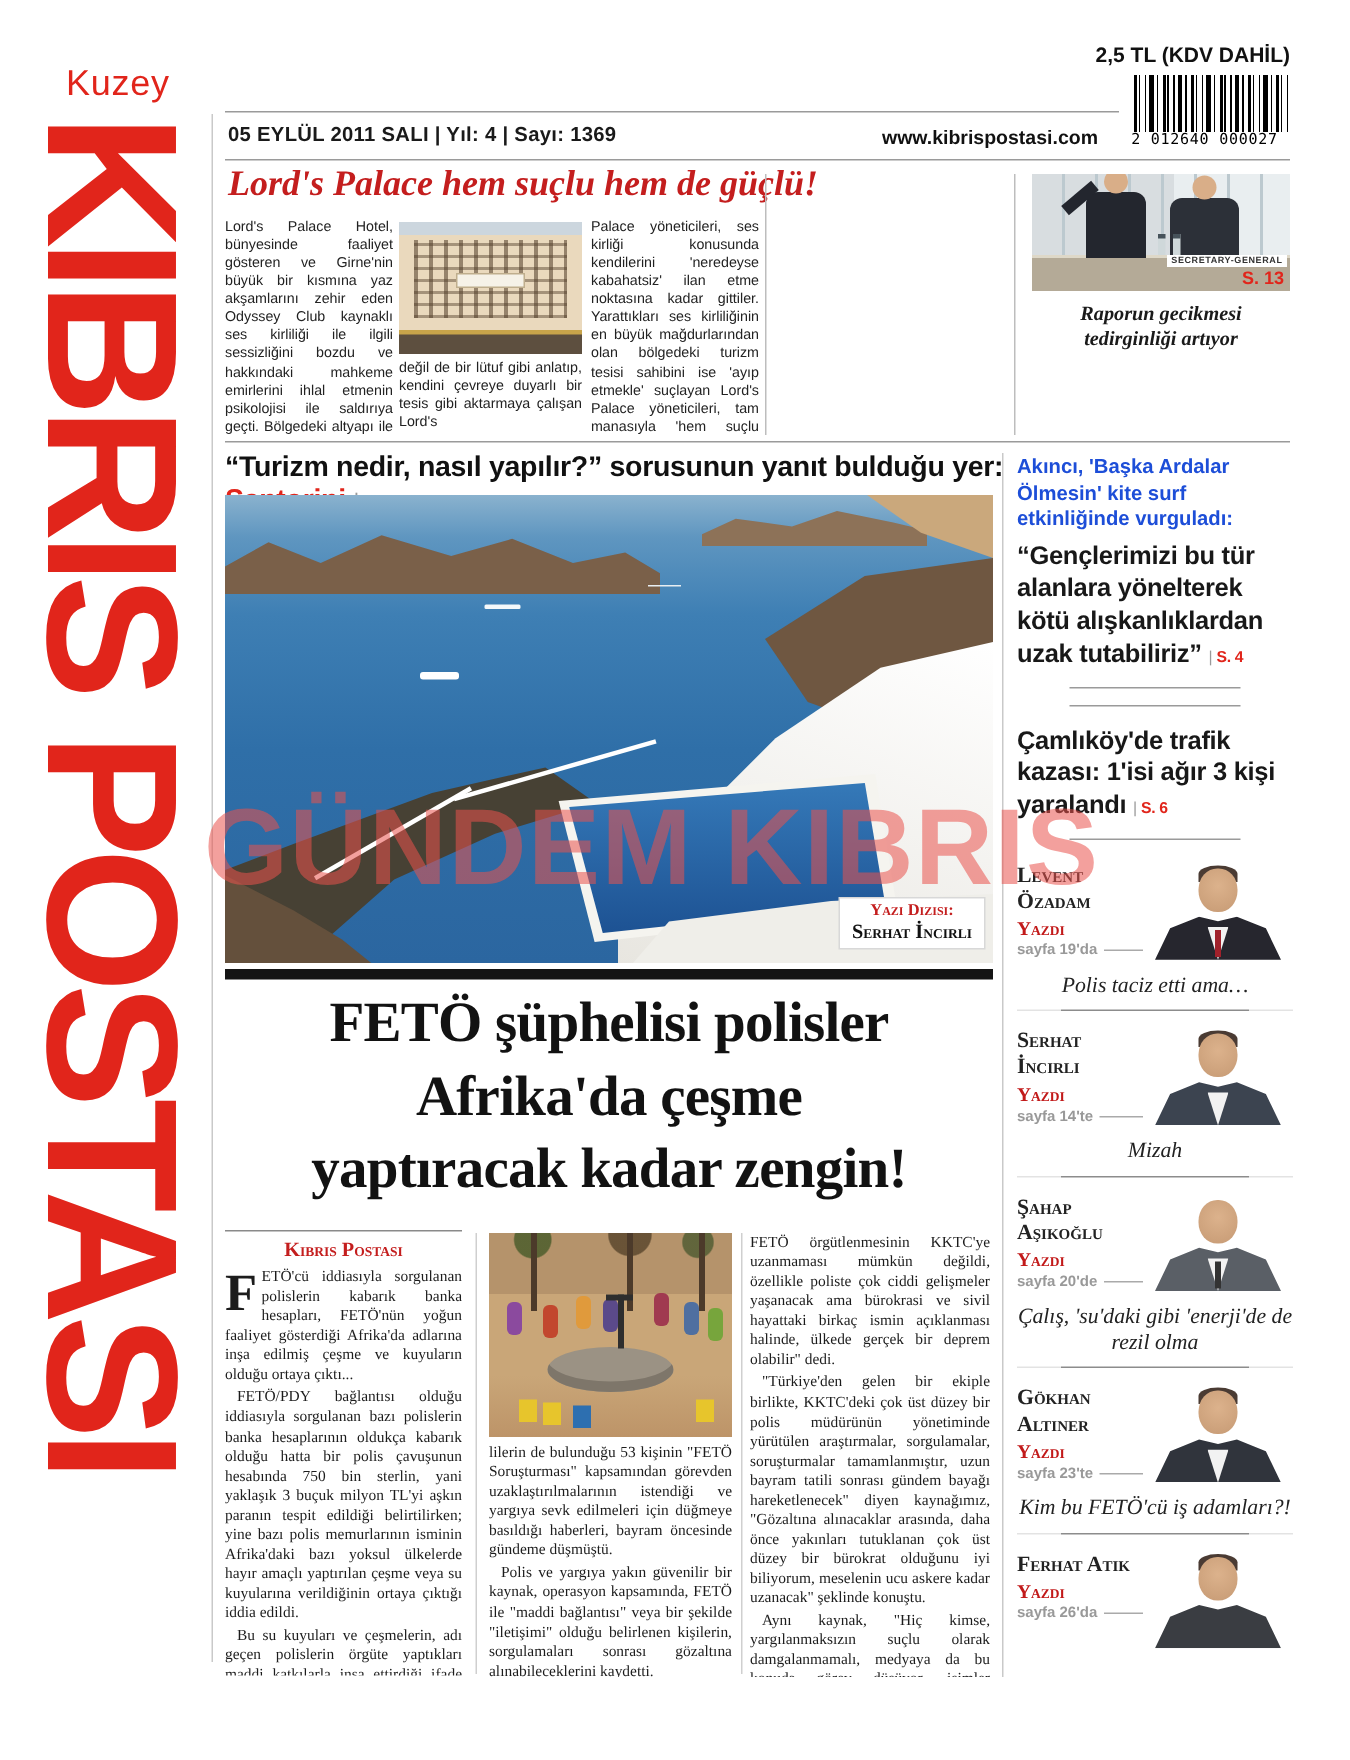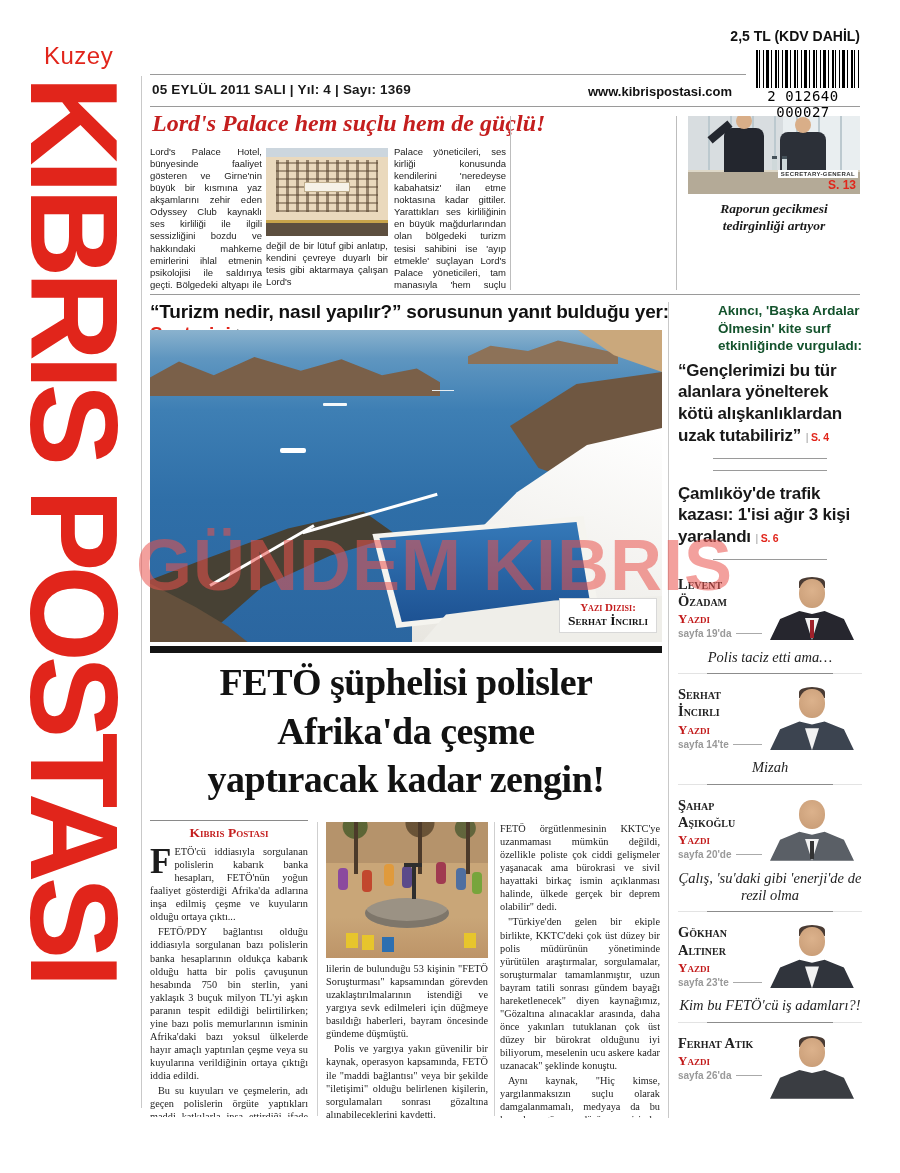--- a/index.html
+++ b/index.html
@@ -15,21 +15,21 @@
 
   
   .rule { position:absolute; background:#9a9a9a; }
   .r-top    { left:150px; right:40px; top:74px;  height:1px; }
   .r-top2   { left:150px; right:40px; top:106px; height:1px; }
   .r-lords  { left:150px; right:40px; top:294px; height:1px; }
   .price { position:absolute; right:40px; top:28px; font-weight:bold; font-size:14px; color:#111; }
   .barcode { position:absolute; right:40px; top:50px; width:114px; height:56px; background:#fff; z-index:4; }
   .barcode .bars { height:38px; margin-left:10px;
      background:repeating-linear-gradient(90deg,#000 0 2px,#fff 2px 3px,#000 3px 4px,#fff 4px 7px,#000 7px 8px,#fff 8px 10px,#000 10px 13px,#fff 13px 15px,#000 15px 16px,#fff 16px 19px); }
-  .barcode .digits { font-family:"DejaVu Sans Mono",monospace; font-size:14px; letter-spacing:.5px; text-align:center; color:#000; }
+  .barcode .digits { font-family:"DejaVu Sans Mono",monospace; font-size:10px; letter-spacing:.5px; text-align:center; color:#000; }
   .datebar { position:absolute; left:152px; top:82px; font-weight:bold; font-size:13.5px; color:#1a1a1a; letter-spacing:.2px; }
   .website { position:absolute; right:168px; top:84px; font-weight:bold; font-size:13px; color:#111; }
 
   
   .lp-head { position:absolute; left:152px; top:110px; font-family:"Liberation Serif",serif;
              font-style:italic; font-weight:bold; font-size:24px; color:#c41e1e; }
   .lp-text { position:absolute; font-size:9.5px; line-height:1.27; text-align:justify; color:#222; overflow:hidden; }
   .lp-c1 { left:150px; top:146px; width:112px; height:146px; }
   .lp-c2 { left:394px; top:146px; width:112px; height:146px; }
   .lp-cap { left:266px; top:240px; width:122px; height:52px; }
@@ -149,21 +149,21 @@
   .af-pump { position:absolute; left:53%; top:30%; width:4px; height:36px; background:#2e2e2e; }
   .af-pump::before { content:""; position:absolute; left:-8px; top:0; width:18px; height:4px; background:#2e2e2e; }
   .af-people { position:absolute; left:12px; top:46px; width:10px; height:22px; border-radius:4px; background:#8b4a9e;
      box-shadow:24px 2px 0 #c2472e,46px -4px 0 #e09a3c,118px 0 0 #4f6fa0,134px 4px 0 #77a53c,98px -6px 0 #a03a50,64px -2px 0 #5b4a8a; }
   .af-cans { position:absolute; left:20px; bottom:10px; width:12px; height:15px; background:#e7c52c;
      box-shadow:16px 2px 0 #e7c52c,36px 4px 0 #2d6fb0,118px 0 0 #e7c52c; }
 
   
   .sb-divider-v { position:absolute; left:668px; top:302px; width:1px; height:816px; background:#c9c9c9; }
   .sidebar { position:absolute; left:678px; top:302px; width:184px; height:868px; overflow:hidden; }
-  .sb-kicker { font-weight:bold; font-size:13.5px; line-height:1.3; color:#14532d;margin-left:40px; }
+  .sb-kicker { font-weight:bold; font-size:13.5px; line-height:1.3; color:#1d4ed8; }
   .sb-title { font-weight:bold; font-size:17px; line-height:1.28; color:#181818; letter-spacing:-.2px; margin-top:5px; }
   .sb-page { font-size:10.5px; font-weight:bold; color:#e1251b; }
   .sb-page .sep { color:#9a9a9a; font-weight:normal; }
   .sb-hr { height:1px; background:#9a9a9a; width:62%; margin:11px auto; }
   .col-hr { height:1px; margin:7px 0; background:linear-gradient(90deg,#e3e3e3 0 16%,#8c8c8c 16% 84%,#e3e3e3 84% 100%); }
   .columnist { position:relative; padding-top:5px; }
   .c-name { width:86px; font-family:"Liberation Serif",serif; font-variant:small-caps; font-weight:bold;
      font-size:14.5px; line-height:1.18; color:#222; }
   .c-yazdi { font-family:"Liberation Serif",serif; font-variant:small-caps; font-weight:bold;
      font-size:13px; color:#c21a1a; margin-top:1px; }

